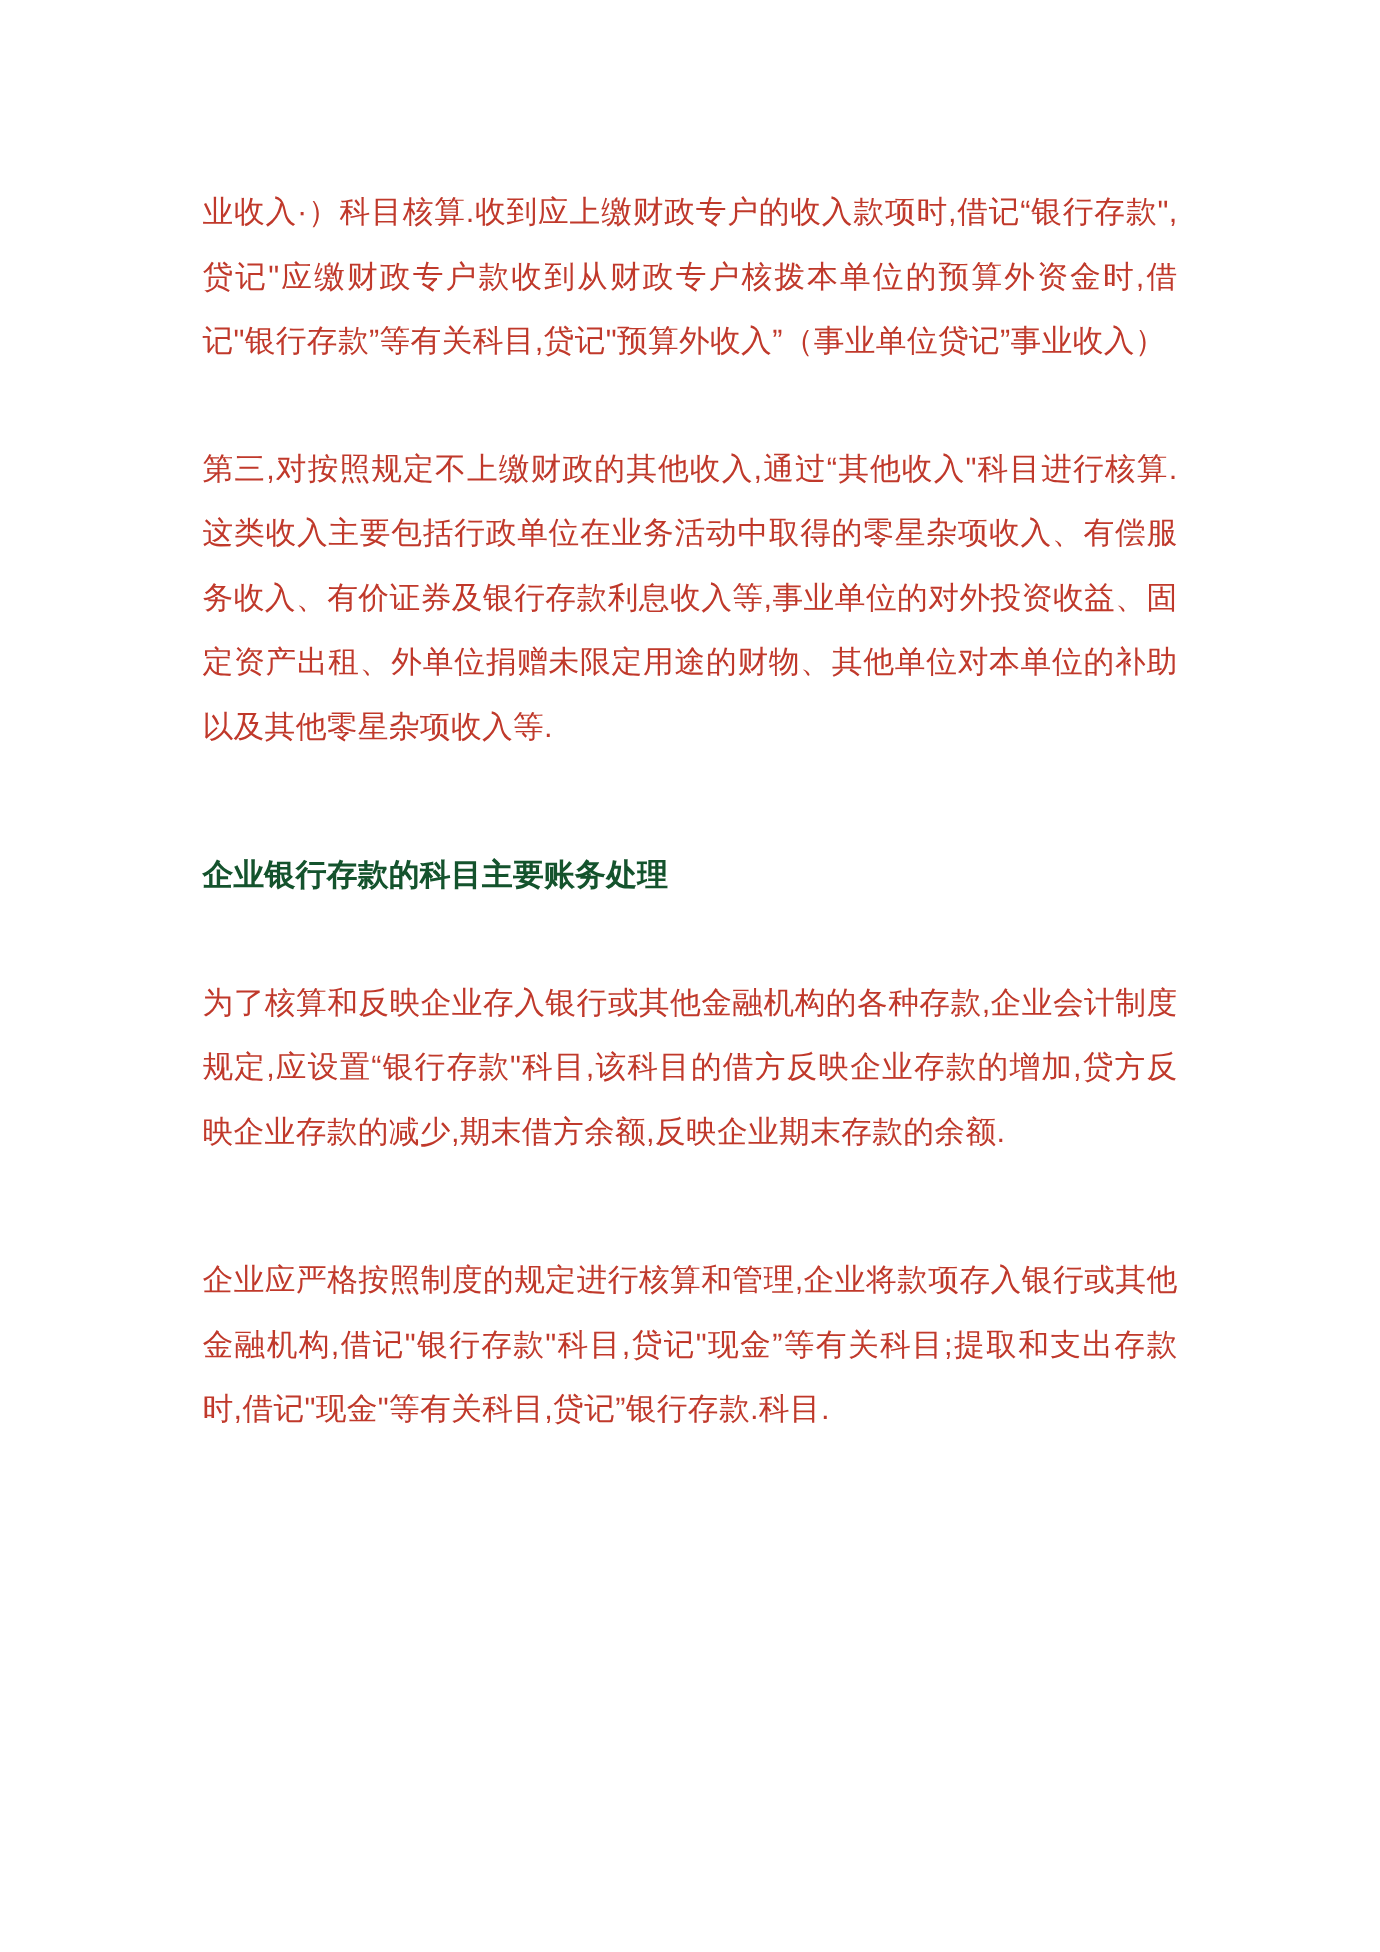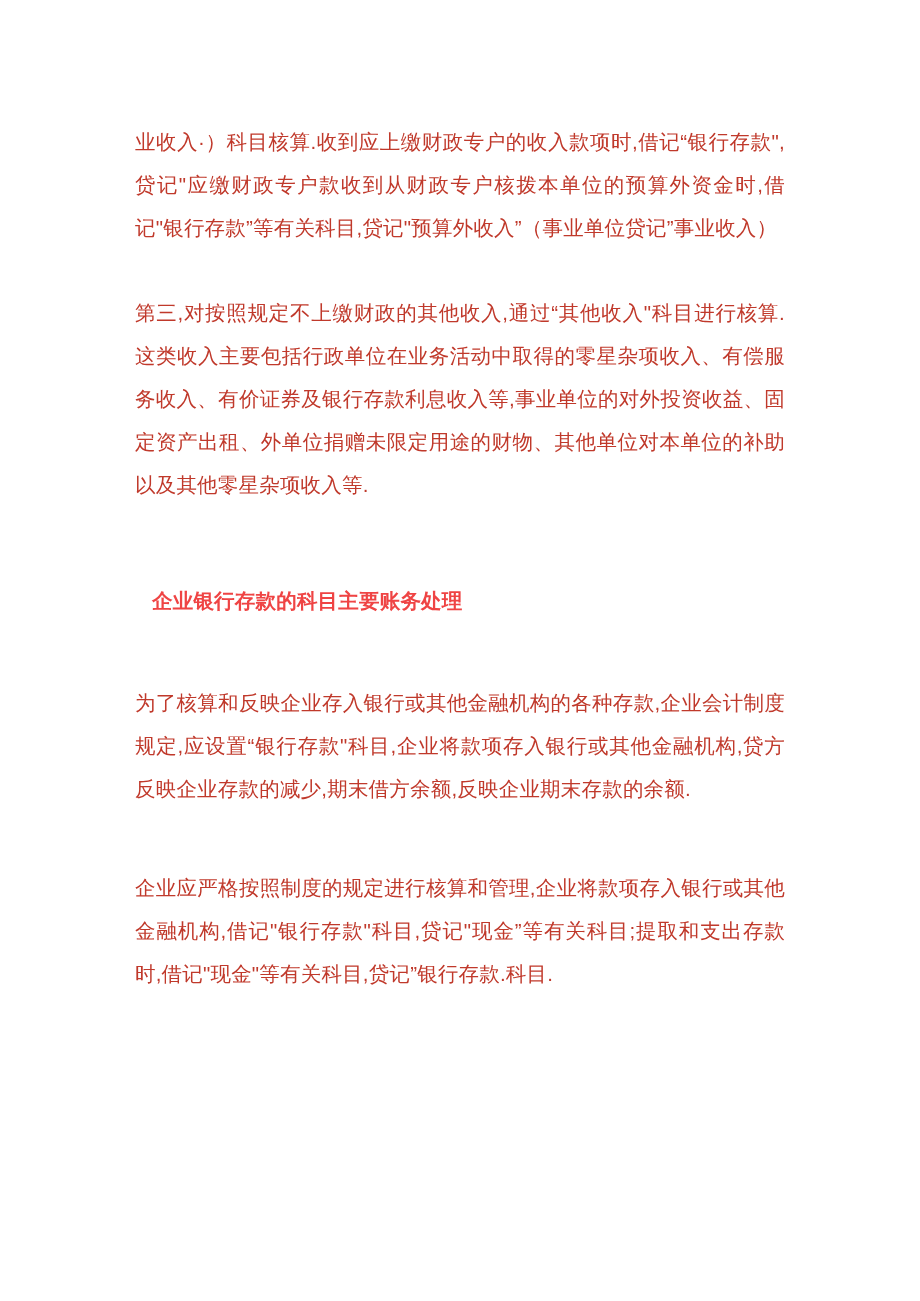--- a/index.html
+++ b/index.html
@@ -30,41 +30,41 @@
     color: #c0392b;
     margin: 0;
     word-break: break-all;
   }
   .gap-md { height: 42px; }
   .gap-lg { height: 56px; }
   .heading {
     font-size: 20.5px;
     line-height: 43px;
     font-weight: bold;
-    color: #ef4444;
-    margin: 17px;
+    color: #14532d;
+    margin: 0;
     letter-spacing: 0.2px;
   }
 </style>
 </head>
 <body>
 
 <div class="page">
 
   <p class="para">业收入·）科目核算.收到应上缴财政专户的收入款项时,借记“银行存款",贷记"应缴财政专户款收到从财政专户核拨本单位的预算外资金时,借记"银行存款”等有关科目,贷记"预算外收入”（事业单位贷记”事业收入）</p>
 
   <div class="gap-md"></div>
 
   <p class="para">第三,对按照规定不上缴财政的其他收入,通过“其他收入"科目进行核算.这类收入主要包括行政单位在业务活动中取得的零星杂项收入、有偿服务收入、有价证券及银行存款利息收入等,事业单位的对外投资收益、固定资产出租、外单位捐赠未限定用途的财物、其他单位对本单位的补助以及其他零星杂项收入等.</p>
 
   <div class="gap-lg"></div>
 
   <h2 class="heading">企业银行存款的科目主要账务处理</h2>
 
   <div class="gap-md"></div>
 
-  <p class="para">为了核算和反映企业存入银行或其他金融机构的各种存款,企业会计制度规定,应设置“银行存款"科目,企业将款项存入银行或其他金融机构,贷方反映企业存款的减少,期末借方余额,反映企业期末存款的余额.</p>
+  <p class="para">为了核算和反映企业存入银行或其他金融机构的各种存款,企业会计制度规定,应设置“银行存款"科目,该科目的借方反映企业存款的增加,贷方反映企业存款的减少,期末借方余额,反映企业期末存款的余额.</p>
 
   <div class="gap-lg"></div>
 
   <p class="para">企业应严格按照制度的规定进行核算和管理,企业将款项存入银行或其他金融机构,借记"银行存款"科目,贷记"现金”等有关科目;提取和支出存款时,借记"现金"等有关科目,贷记”银行存款.科目.</p>
 
 </div>
 
 </body></html>

